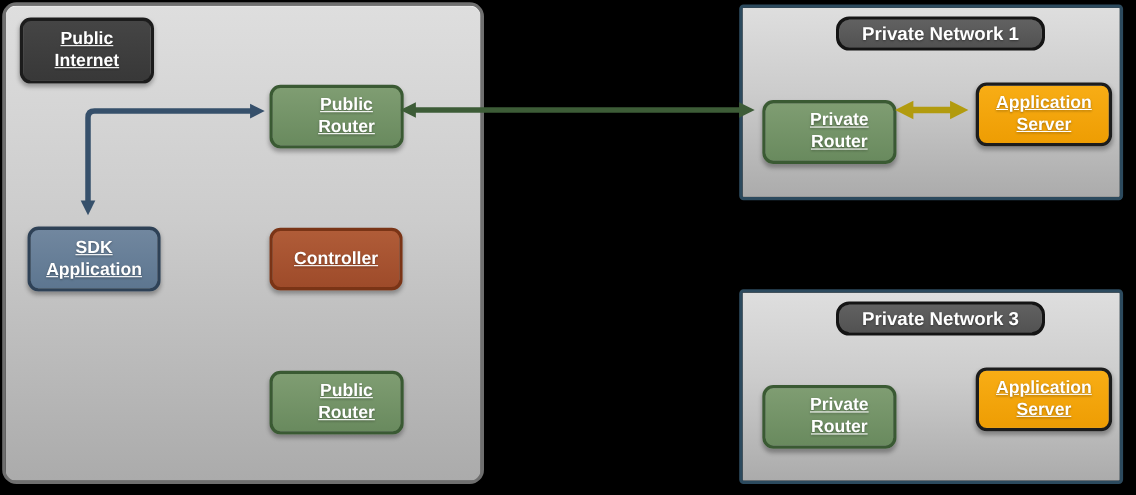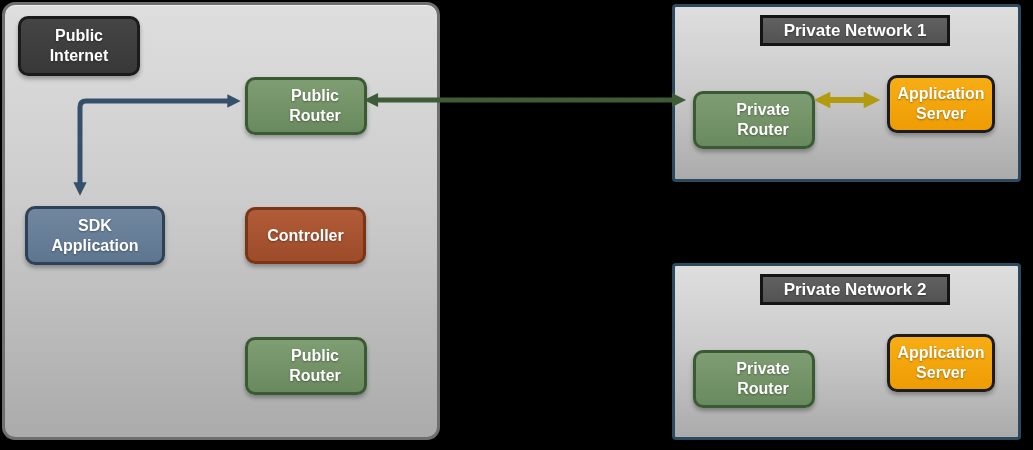--- a/index.html
+++ b/index.html
@@ -36,21 +36,21 @@
     display: flex; align-items: center; justify-content: center;
     text-align: center;
     color: #ffffff;
     font-weight: 700;
     font-size: 16px;
     line-height: 20px;
     border-radius: 10px;
     text-shadow: 0 1px 2px rgba(0,0,0,0.35);
     box-shadow: 0 3px 4px rgba(0,0,0,0.30);
   }
-  .node span { display: inline-block; }
+  .node span { display: inline-block; text-decoration: underline; }
 
   .node-dark {
     background: linear-gradient(180deg, #454545, #383838);
     border: 3px solid #1c1c1c;
   }
   .node-green {
     background: linear-gradient(180deg, #7f9d72, #698a5e);
     border: 3px solid #3a5a33;
     padding-left: 18px;
   }
@@ -69,36 +69,36 @@
 
   
   .zone-title {
     position: absolute;
     display: flex; align-items: center; justify-content: center;
     color: #ffffff;
     font-weight: 700;
     font-size: 17px;
     background: linear-gradient(180deg, #616161, #525252);
     border: 3px solid #141414;
-    border-radius: 0;
+    border-radius: 12px;
     text-shadow: 0 1px 2px rgba(0,0,0,0.4);
   }
 
   
   .n-public-internet   { left: 13px;  top: 11px;  width: 122px; height: 60px; }
   .n-public-router-top { left: 240px; top: 72px;  width: 122px; height: 58px; }
-  .n-sdk-application   { left: 20px;  top: 201px; width: 140px; height: 59px; }
+  .n-sdk-application   { left: 20px;  top: 201px; width: 121px; height: 59px; }
   .n-controller        { left: 240px; top: 202px; width: 121px; height: 57px; }
   .n-public-router-bot { left: 240px; top: 332px; width: 122px; height: 58px; }
 
   .t-pn1 { left: 85px; top: 8px;  width: 190px; height: 31px; }
   .t-pn2 { left: 85px; top: 8px;  width: 190px; height: 31px; }
 
   .n-priv-router   { left: 18px;  top: 68px; width: 122px; height: 58px; margin-top: 16px; }
-  .n-app-server    { left: 212px; top: 68px; width: 108px; height: 58px; }
+  .n-app-server    { left: 212px; top: 68px; width: 124px; height: 58px; }
 
   .w70  { max-width: 72px;  }
   .w80  { max-width: 84px;  }
   .w100 { max-width: 102px; }
   .w110 { max-width: 112px; }
 
   
   svg.connectors {
     position: absolute; left: 0; top: 0;
     width: 1033px; height: 450px;
@@ -135,21 +135,21 @@
     <div class="node node-green n-priv-router">
       <span class="w80">Private Router</span>
     </div>
     <div class="node node-orange n-app-server">
       <span class="w110">Application Server</span>
     </div>
   </div>
 
   <div class="zone zone-private zone-pn2">
     <div class="zone-title t-pn2">
-      <span>Private Network 2</span>
+      <span>Private Network 3</span>
     </div>
     <div class="node node-green n-priv-router">
       <span class="w80">Private Router</span>
     </div>
     <div class="node node-orange n-app-server">
       <span class="w110">Application Server</span>
     </div>
   </div>
 
   <svg class="connectors" viewBox="0 0 1033 450" xmlns="http://www.w3.org/2000/svg">

